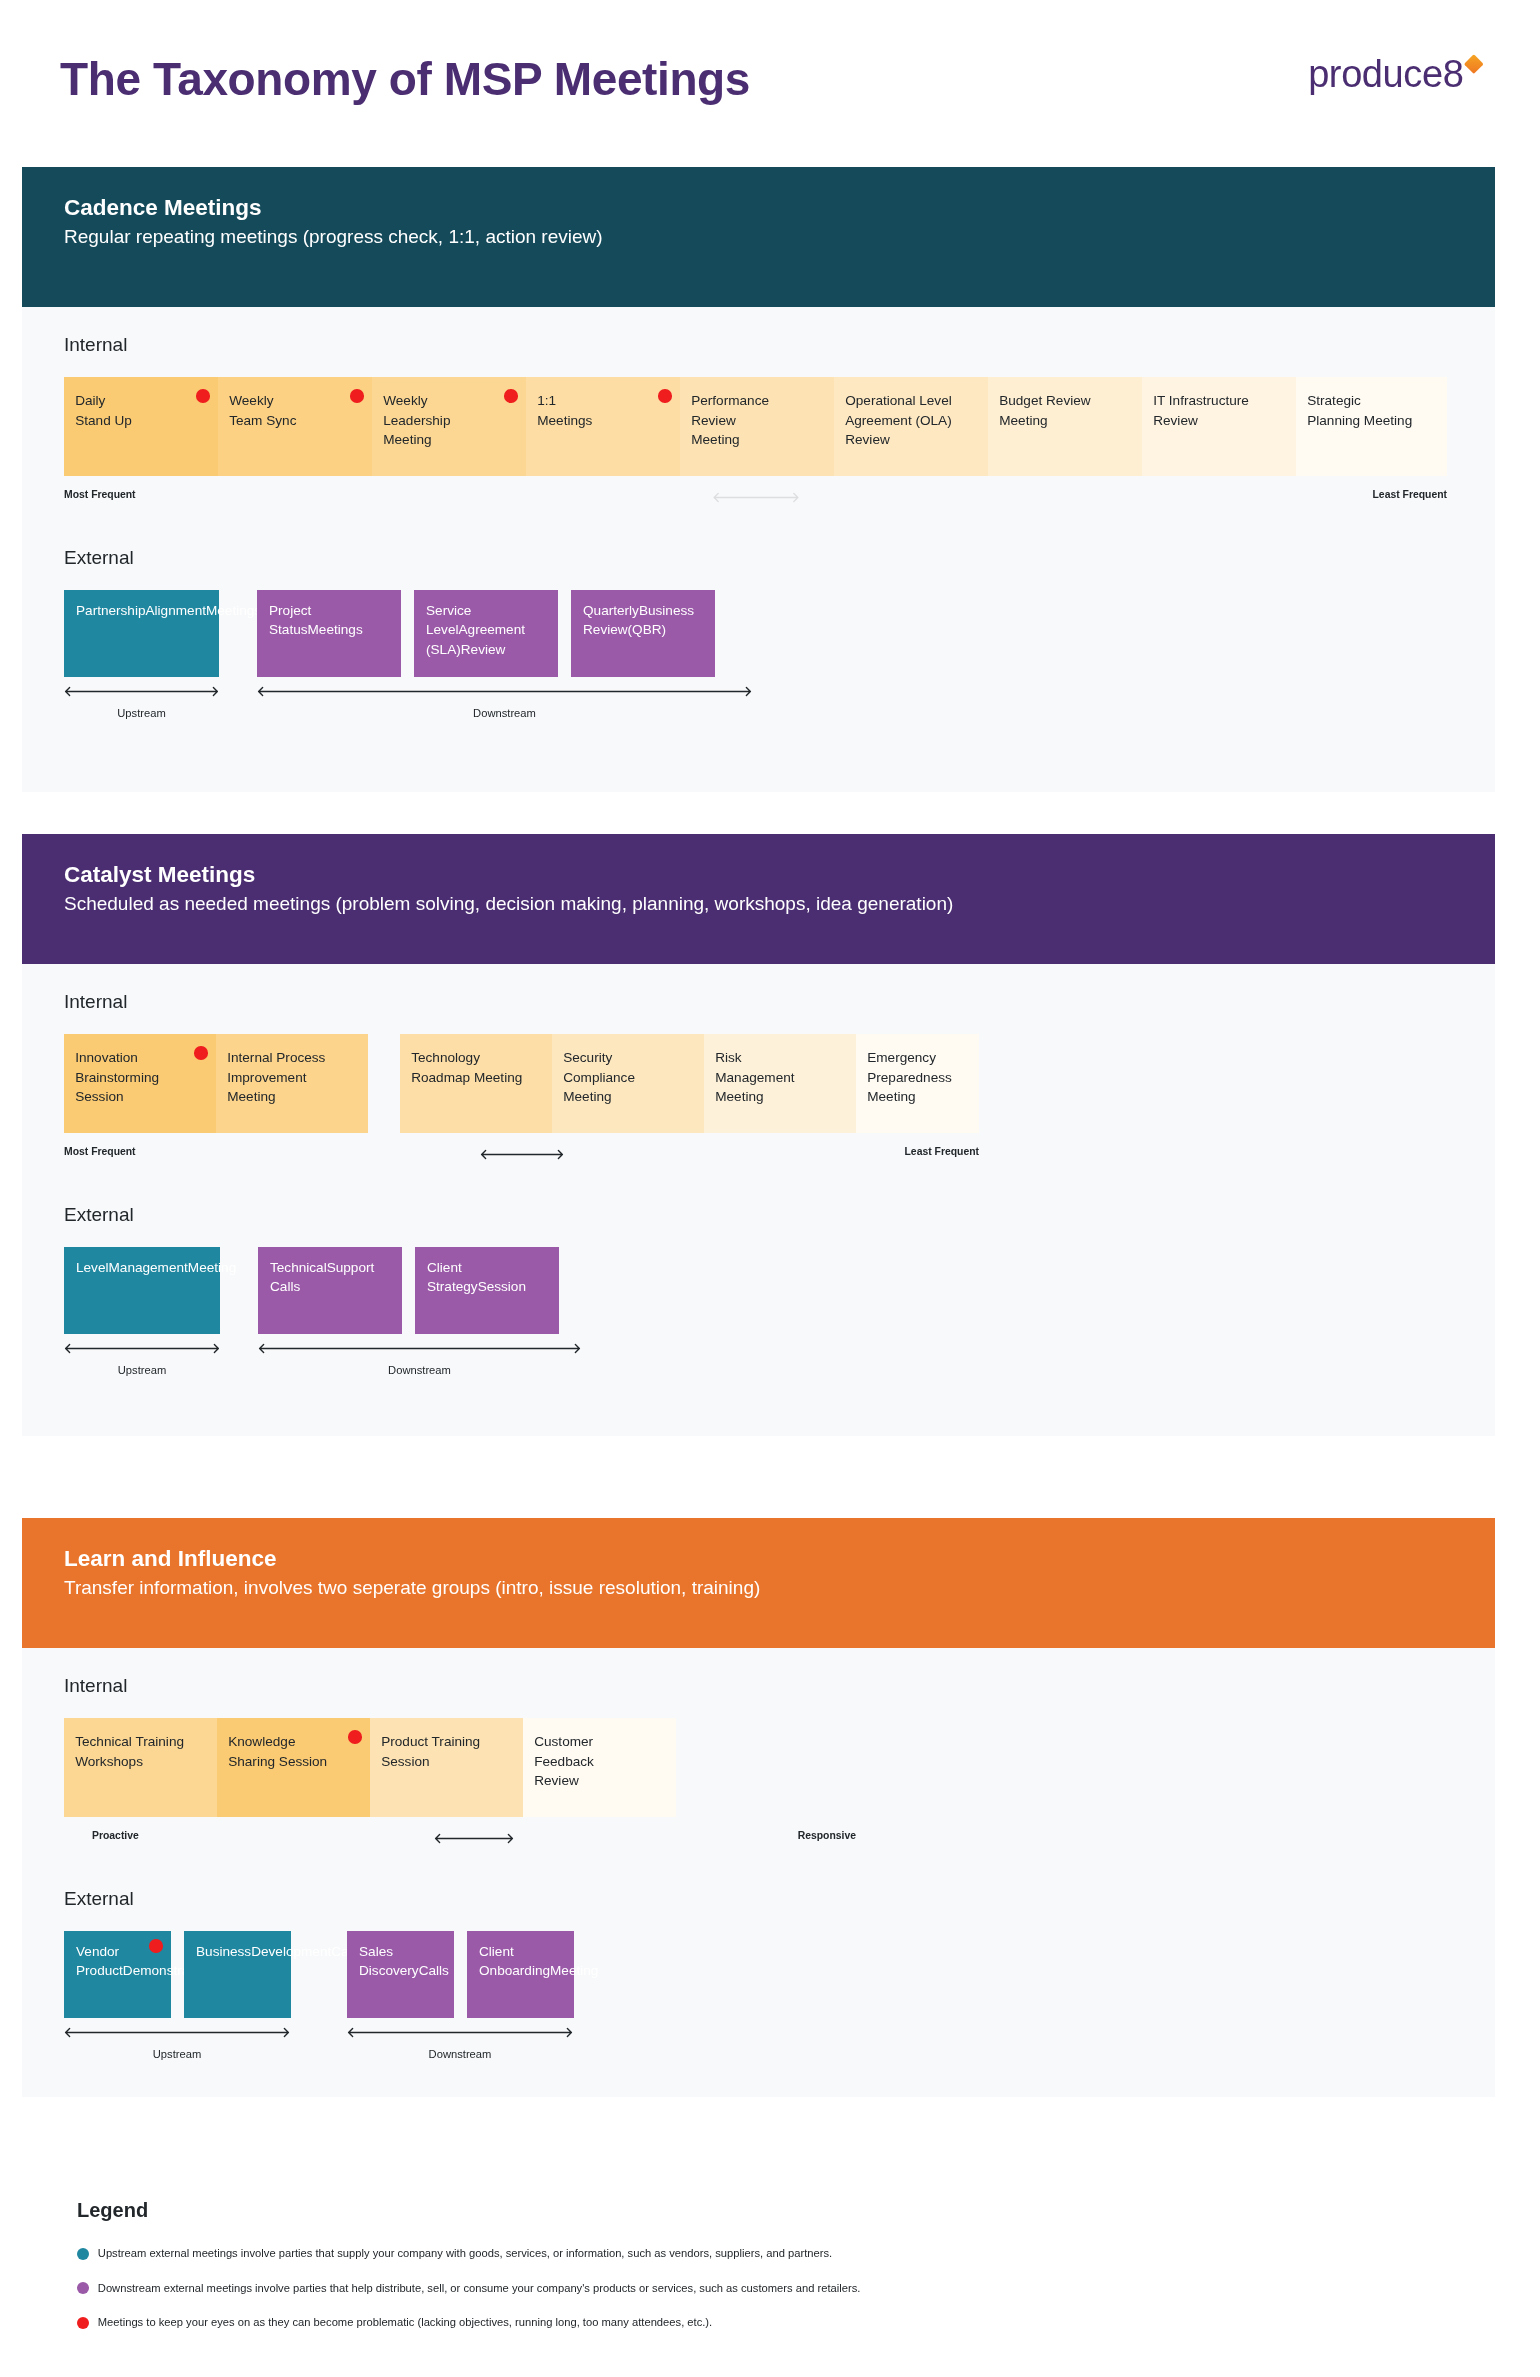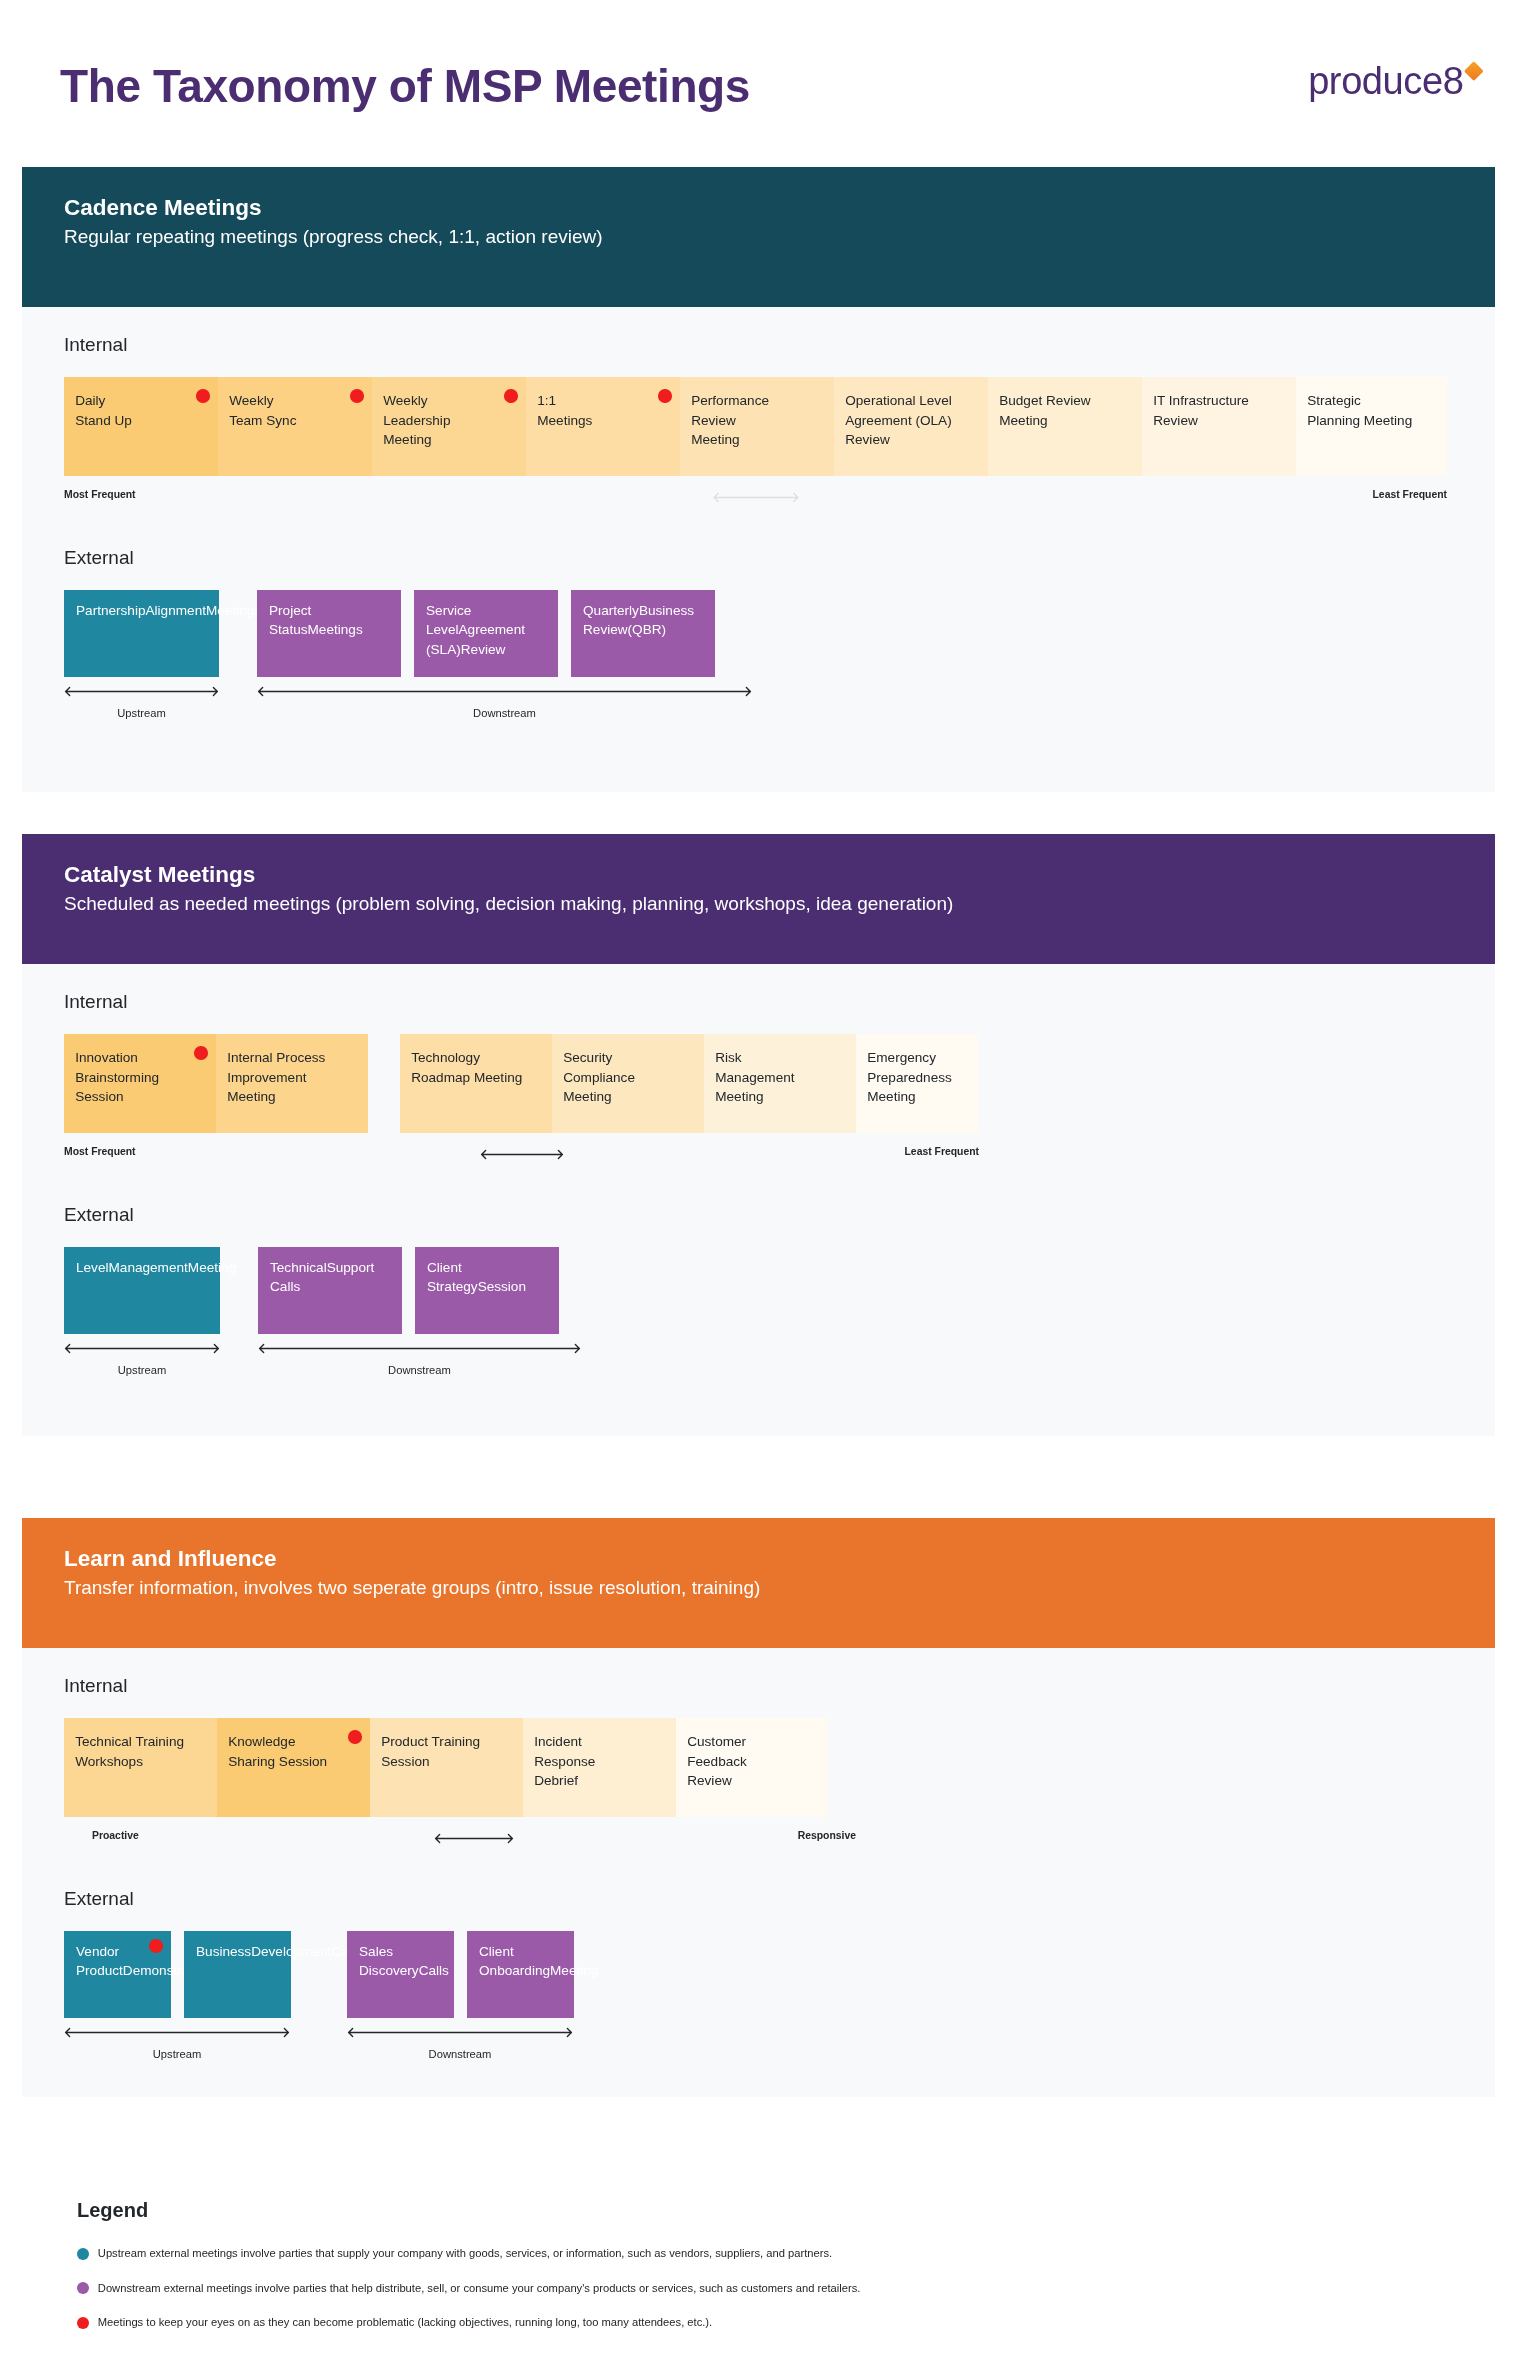--- a/index.html
+++ b/index.html
@@ -7,21 +7,21 @@
     width: 1541px;
     background: #ffffff;
     font-family: "Liberation Sans", sans-serif;
   }
   body { width: 1541px; height: 2377px; position: relative; overflow: hidden; }
 
   
   .page-header {
     position: relative;
     height: 173px;
-    padding: 4px 60px;
+    padding: 11px 60px;
     display: flex;
     align-items: flex-end;
     justify-content: space-between;
   }
   .page-title {
     font-size: 46px;
     font-weight: 700;
     color: #4b2e72;
     letter-spacing: -0.4px;
     line-height: 1;
@@ -375,25 +375,20 @@
             </div>
             <div class="strip-cell" style="width: 153px; flex: 0 0 153px; background: rgb(251, 203, 115);">
               <span class="txt">Knowledge</span>
               <span class="txt">Sharing Session</span>
               <span class="dot-red" style="right: 8px;"></span>
             </div>
             <div class="strip-cell" style="width: 153px; flex: 0 0 153px; background: rgb(253, 227, 179);">
               <span class="txt">Product Training</span>
               <span class="txt">Session</span>
             </div>
-            <div class="strip-cell" style="width: 153px; flex: 0 0 153px; background: rgb(254, 238, 210);">
-              <span class="txt">Incident</span>
-              <span class="txt">Response</span>
-              <span class="txt">Debrief</span>
-            </div>
             <div class="strip-cell" style="width: 153px; flex: 0 0 153px; background: rgb(255, 250, 242);">
               <span class="txt">Customer</span>
               <span class="txt">Feedback</span>
               <span class="txt">Review</span>
             </div>
           </div>
           <div class="scale-row" style="width: 764px; margin-left: 28px;">
             <span class="scale-end">Proactive</span>
             <span class="scale-arrow-mid">
               <svg width="80" height="13" class="arrow-svg" viewBox="0 0 100 16">

